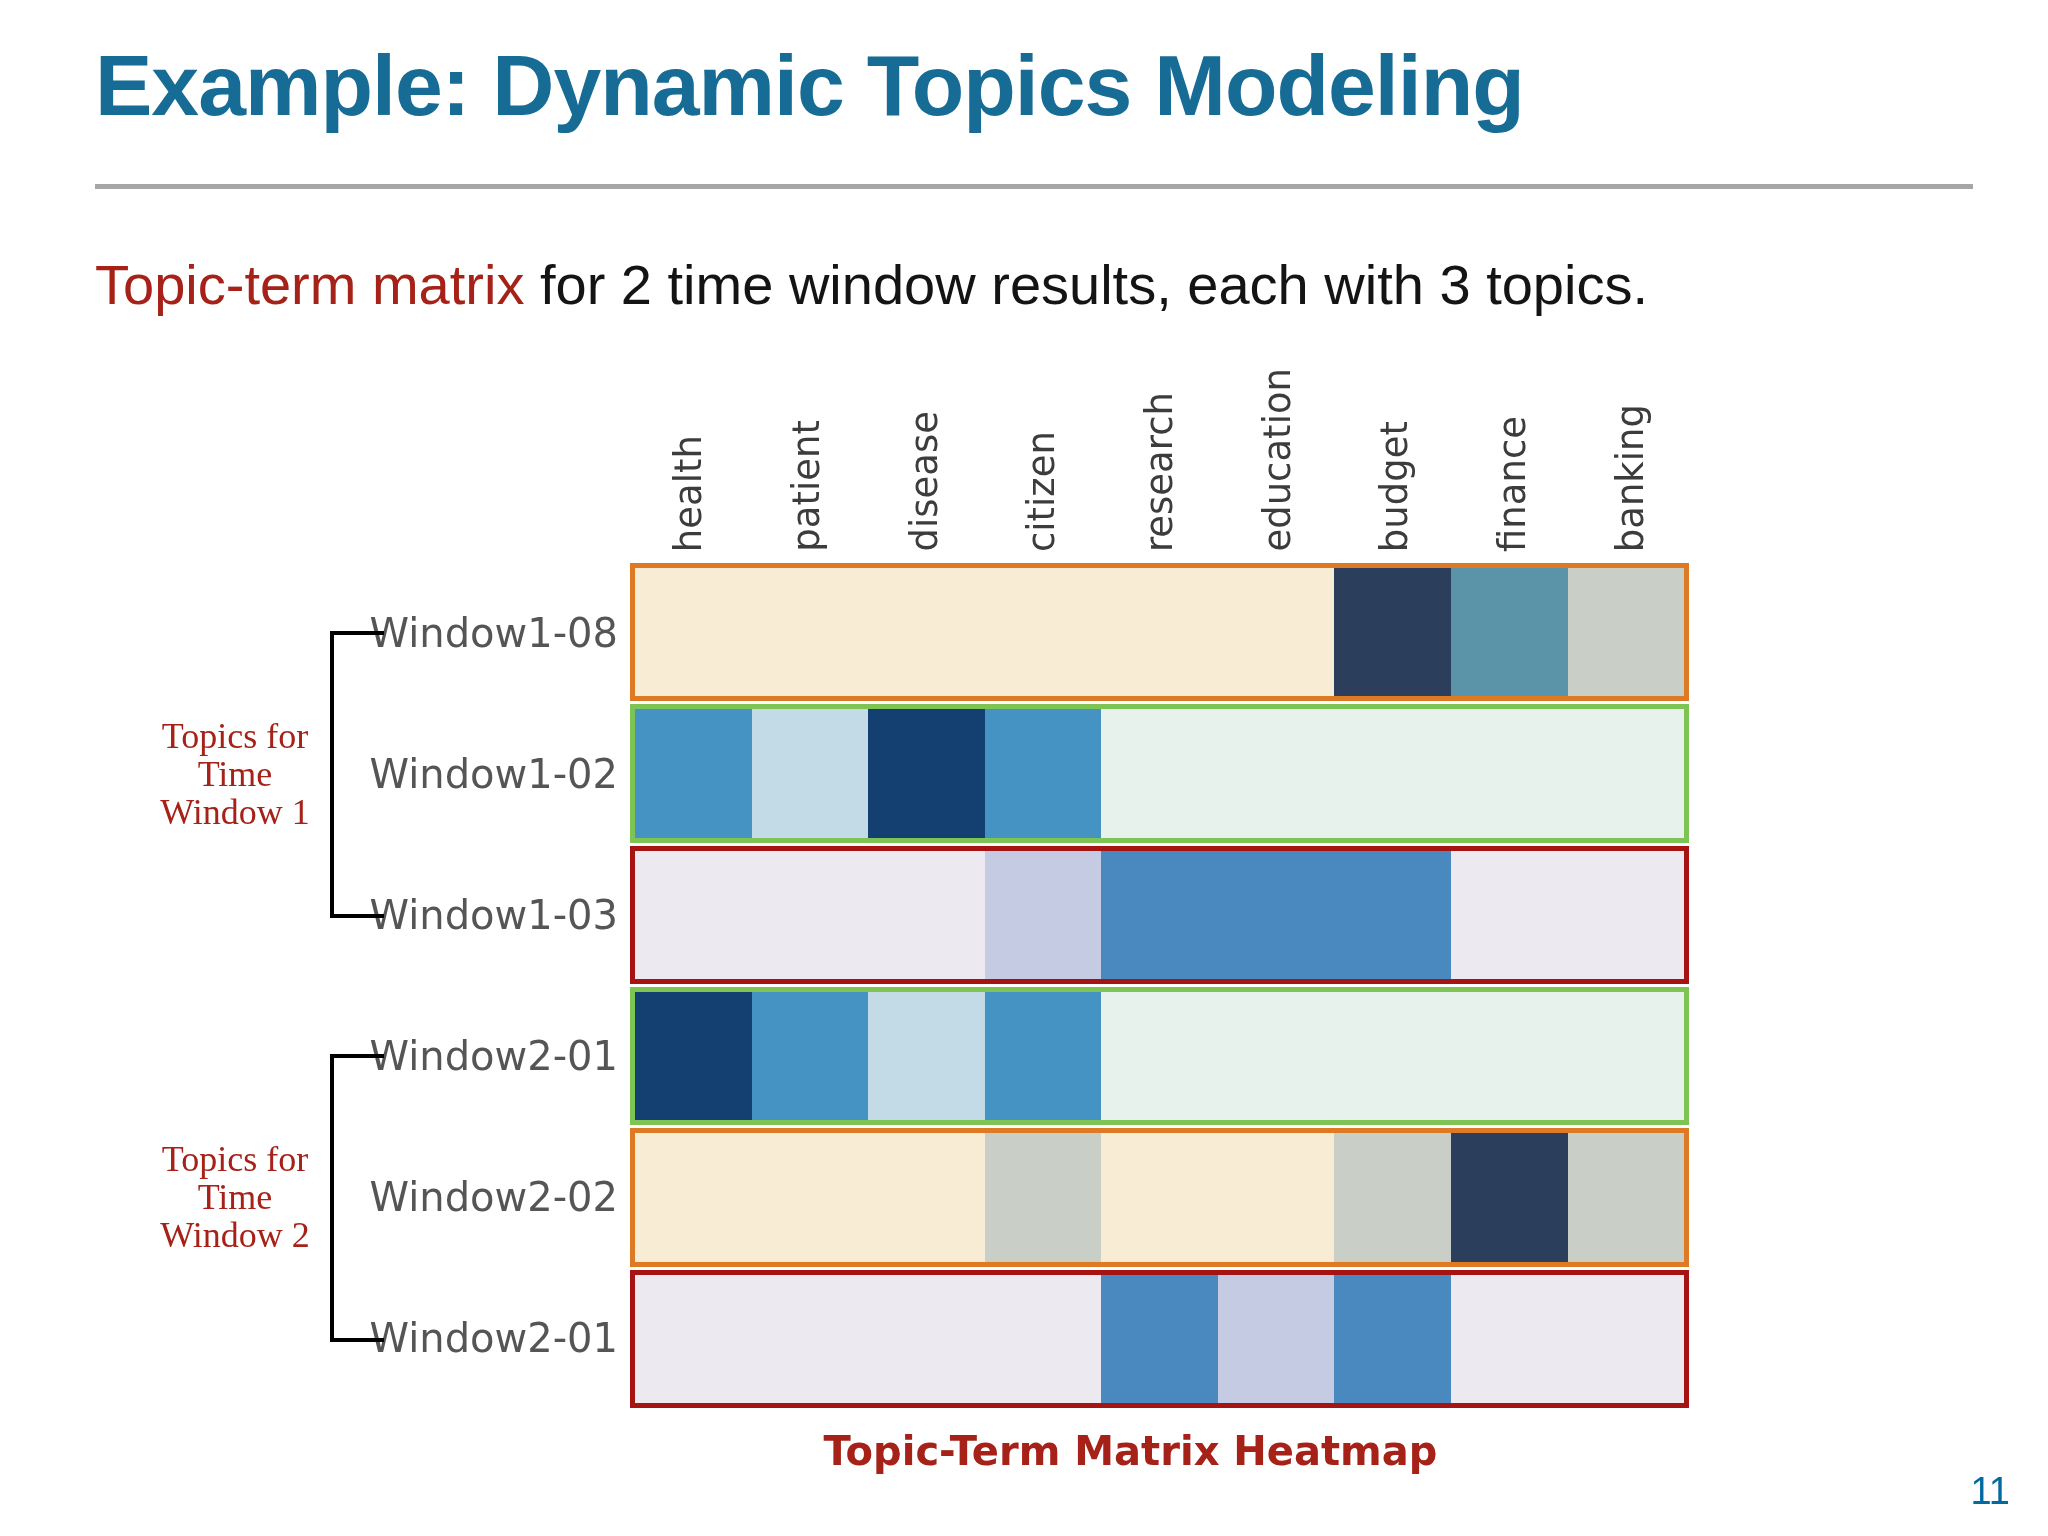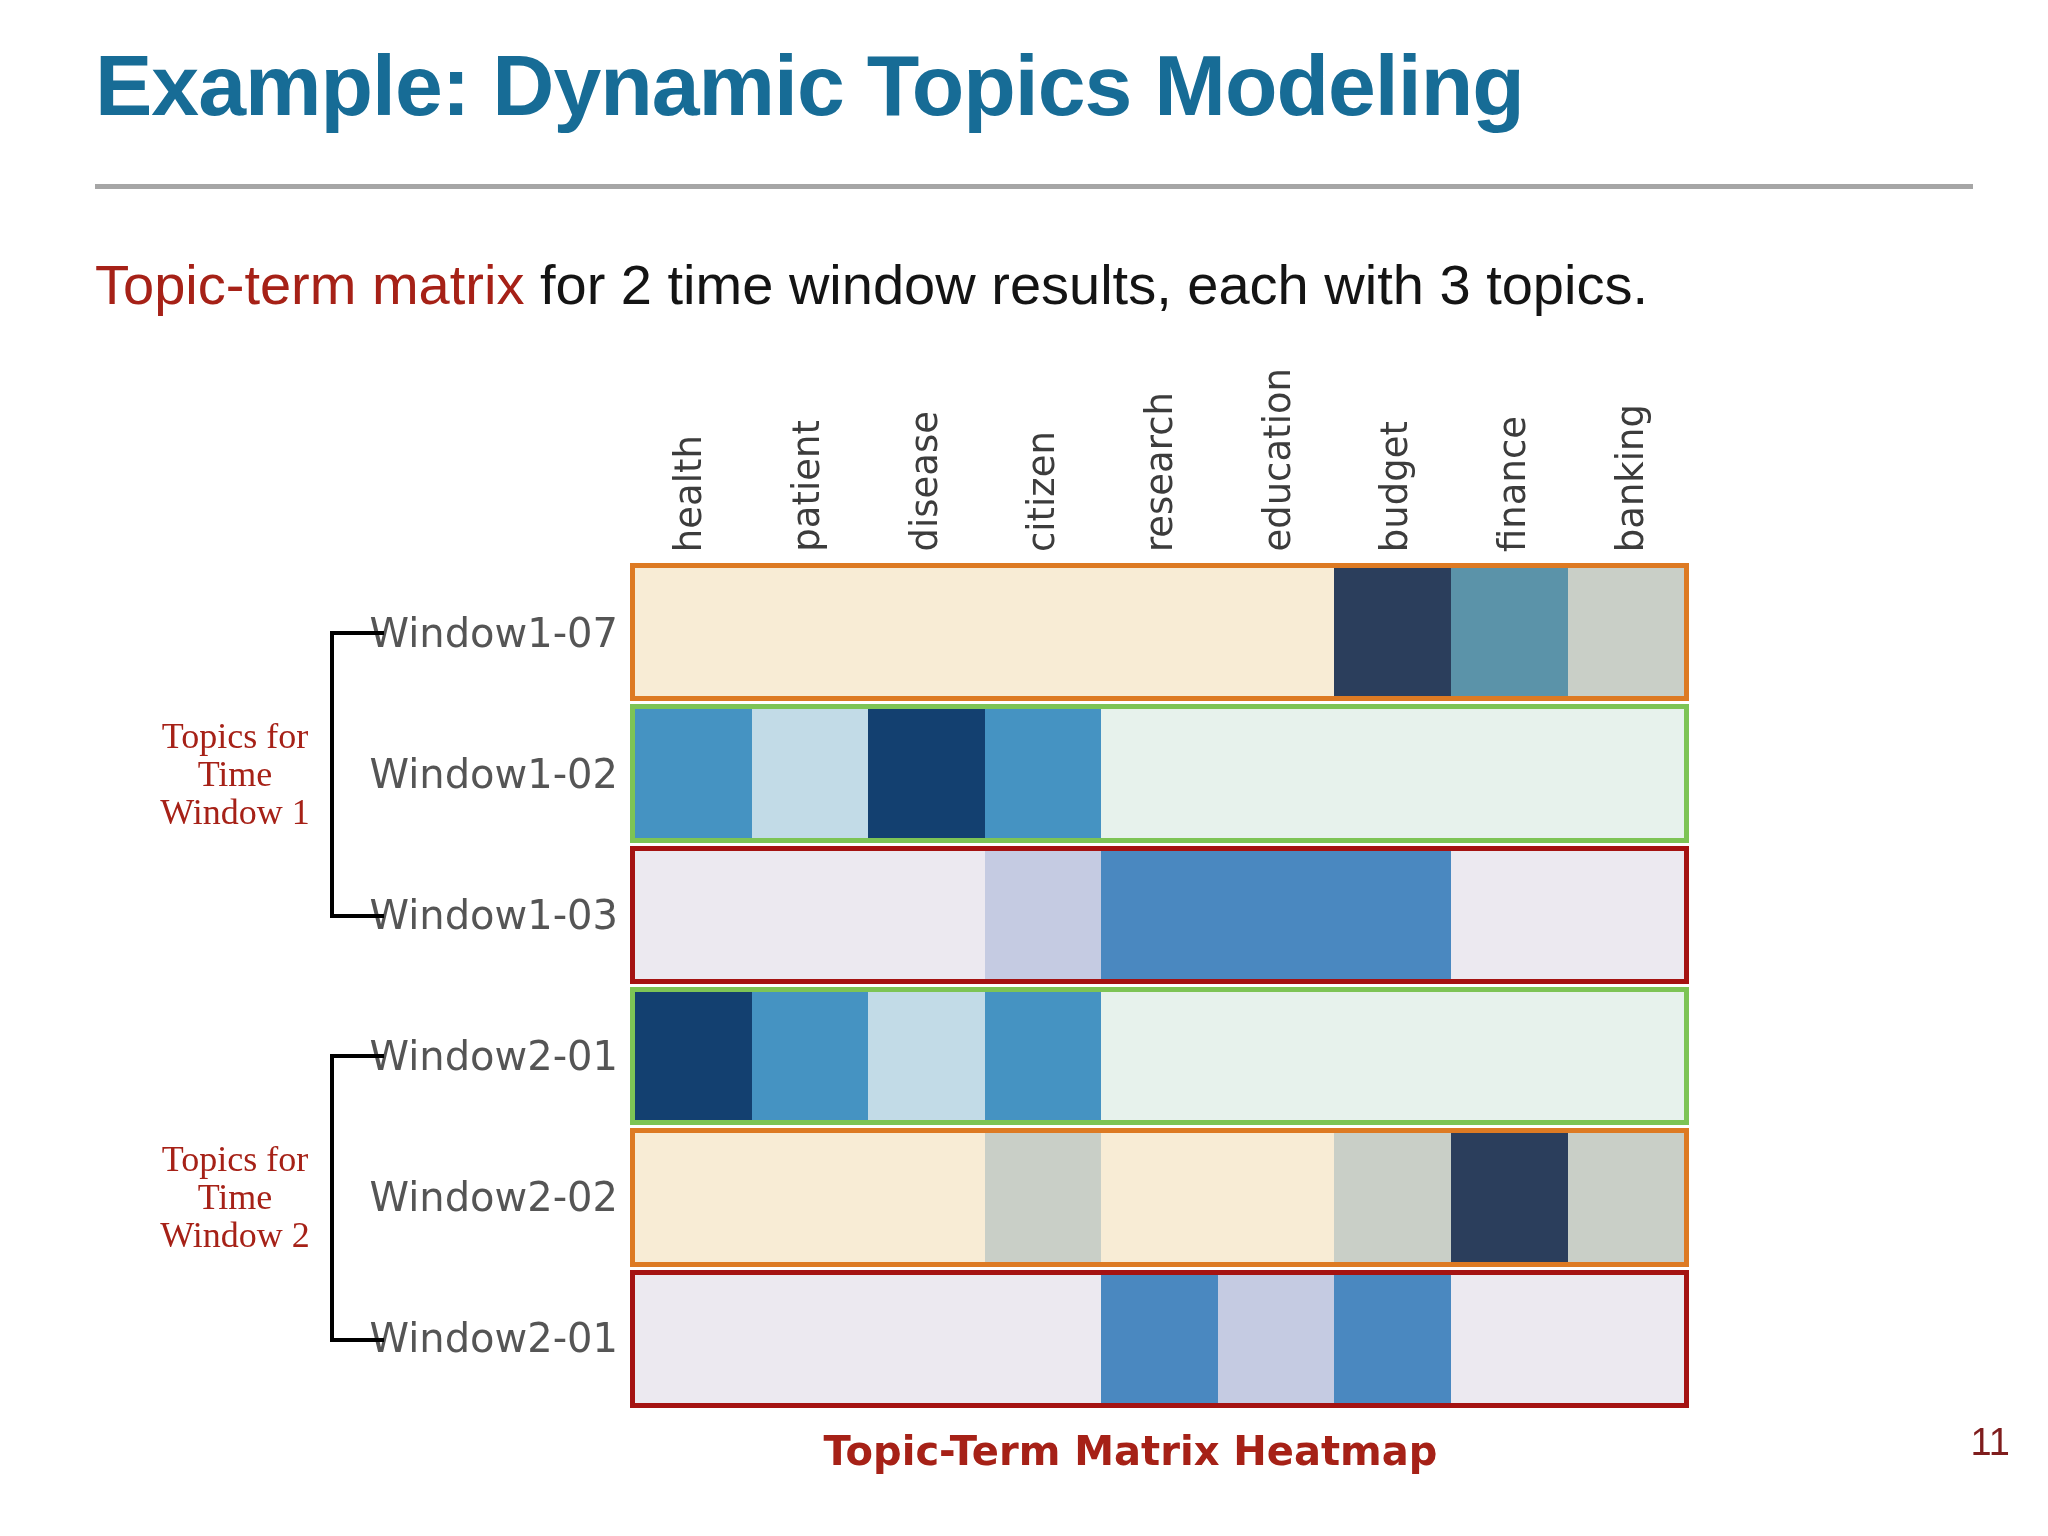--- a/index.html
+++ b/index.html
@@ -75,22 +75,22 @@
   }
   .group-label-1{top:717px;}
   .group-label-2{top:1140px;}
   
   .caption{
     position:absolute;left:601px;top:1428px;width:1059px;text-align:center;
     font-family:"DejaVu Sans", sans-serif;
     font-size:40px;font-weight:bold;color:var(--red-text,#A62117);
   }
   .pagenum{
-    position:absolute;right:38px;top:1421px;
-    font-size:38px;color:#7f1d1d;
+    position:absolute;right:38px;top:1470px;
+    font-size:38px;color:#0369a1;
   }
 </style>
 </head>
 <body>
 
 <div id="slide">
 
   <div class="title">Example: Dynamic Topics Modeling</div>
 
   <div class="rule"></div>
@@ -190,21 +190,21 @@
         <div class="hm-cell" style="background: rgb(236, 233, 240);"></div>
         <div class="hm-cell" style="background: rgb(74, 136, 192);"></div>
         <div class="hm-cell" style="background: rgb(197, 203, 226);"></div>
         <div class="hm-cell" style="background: rgb(74, 136, 192);"></div>
         <div class="hm-cell" style="background: rgb(236, 233, 240);"></div>
         <div class="hm-cell" style="background: rgb(236, 233, 240);"></div>
       </div>
     </div>
 
   <div class="row-labels">
-      <div class="row-label">Window1-07</div>
+      <div class="row-label">Window1-08</div>
       <div class="row-label">Window1-02</div>
       <div class="row-label">Window1-03</div>
       <div class="row-label">Window2-01</div>
       <div class="row-label">Window2-02</div>
       <div class="row-label">Window2-01</div>
     </div>
 
   <div class="bracket bracket-1"></div>
   <div class="bracket bracket-2"></div>
 

